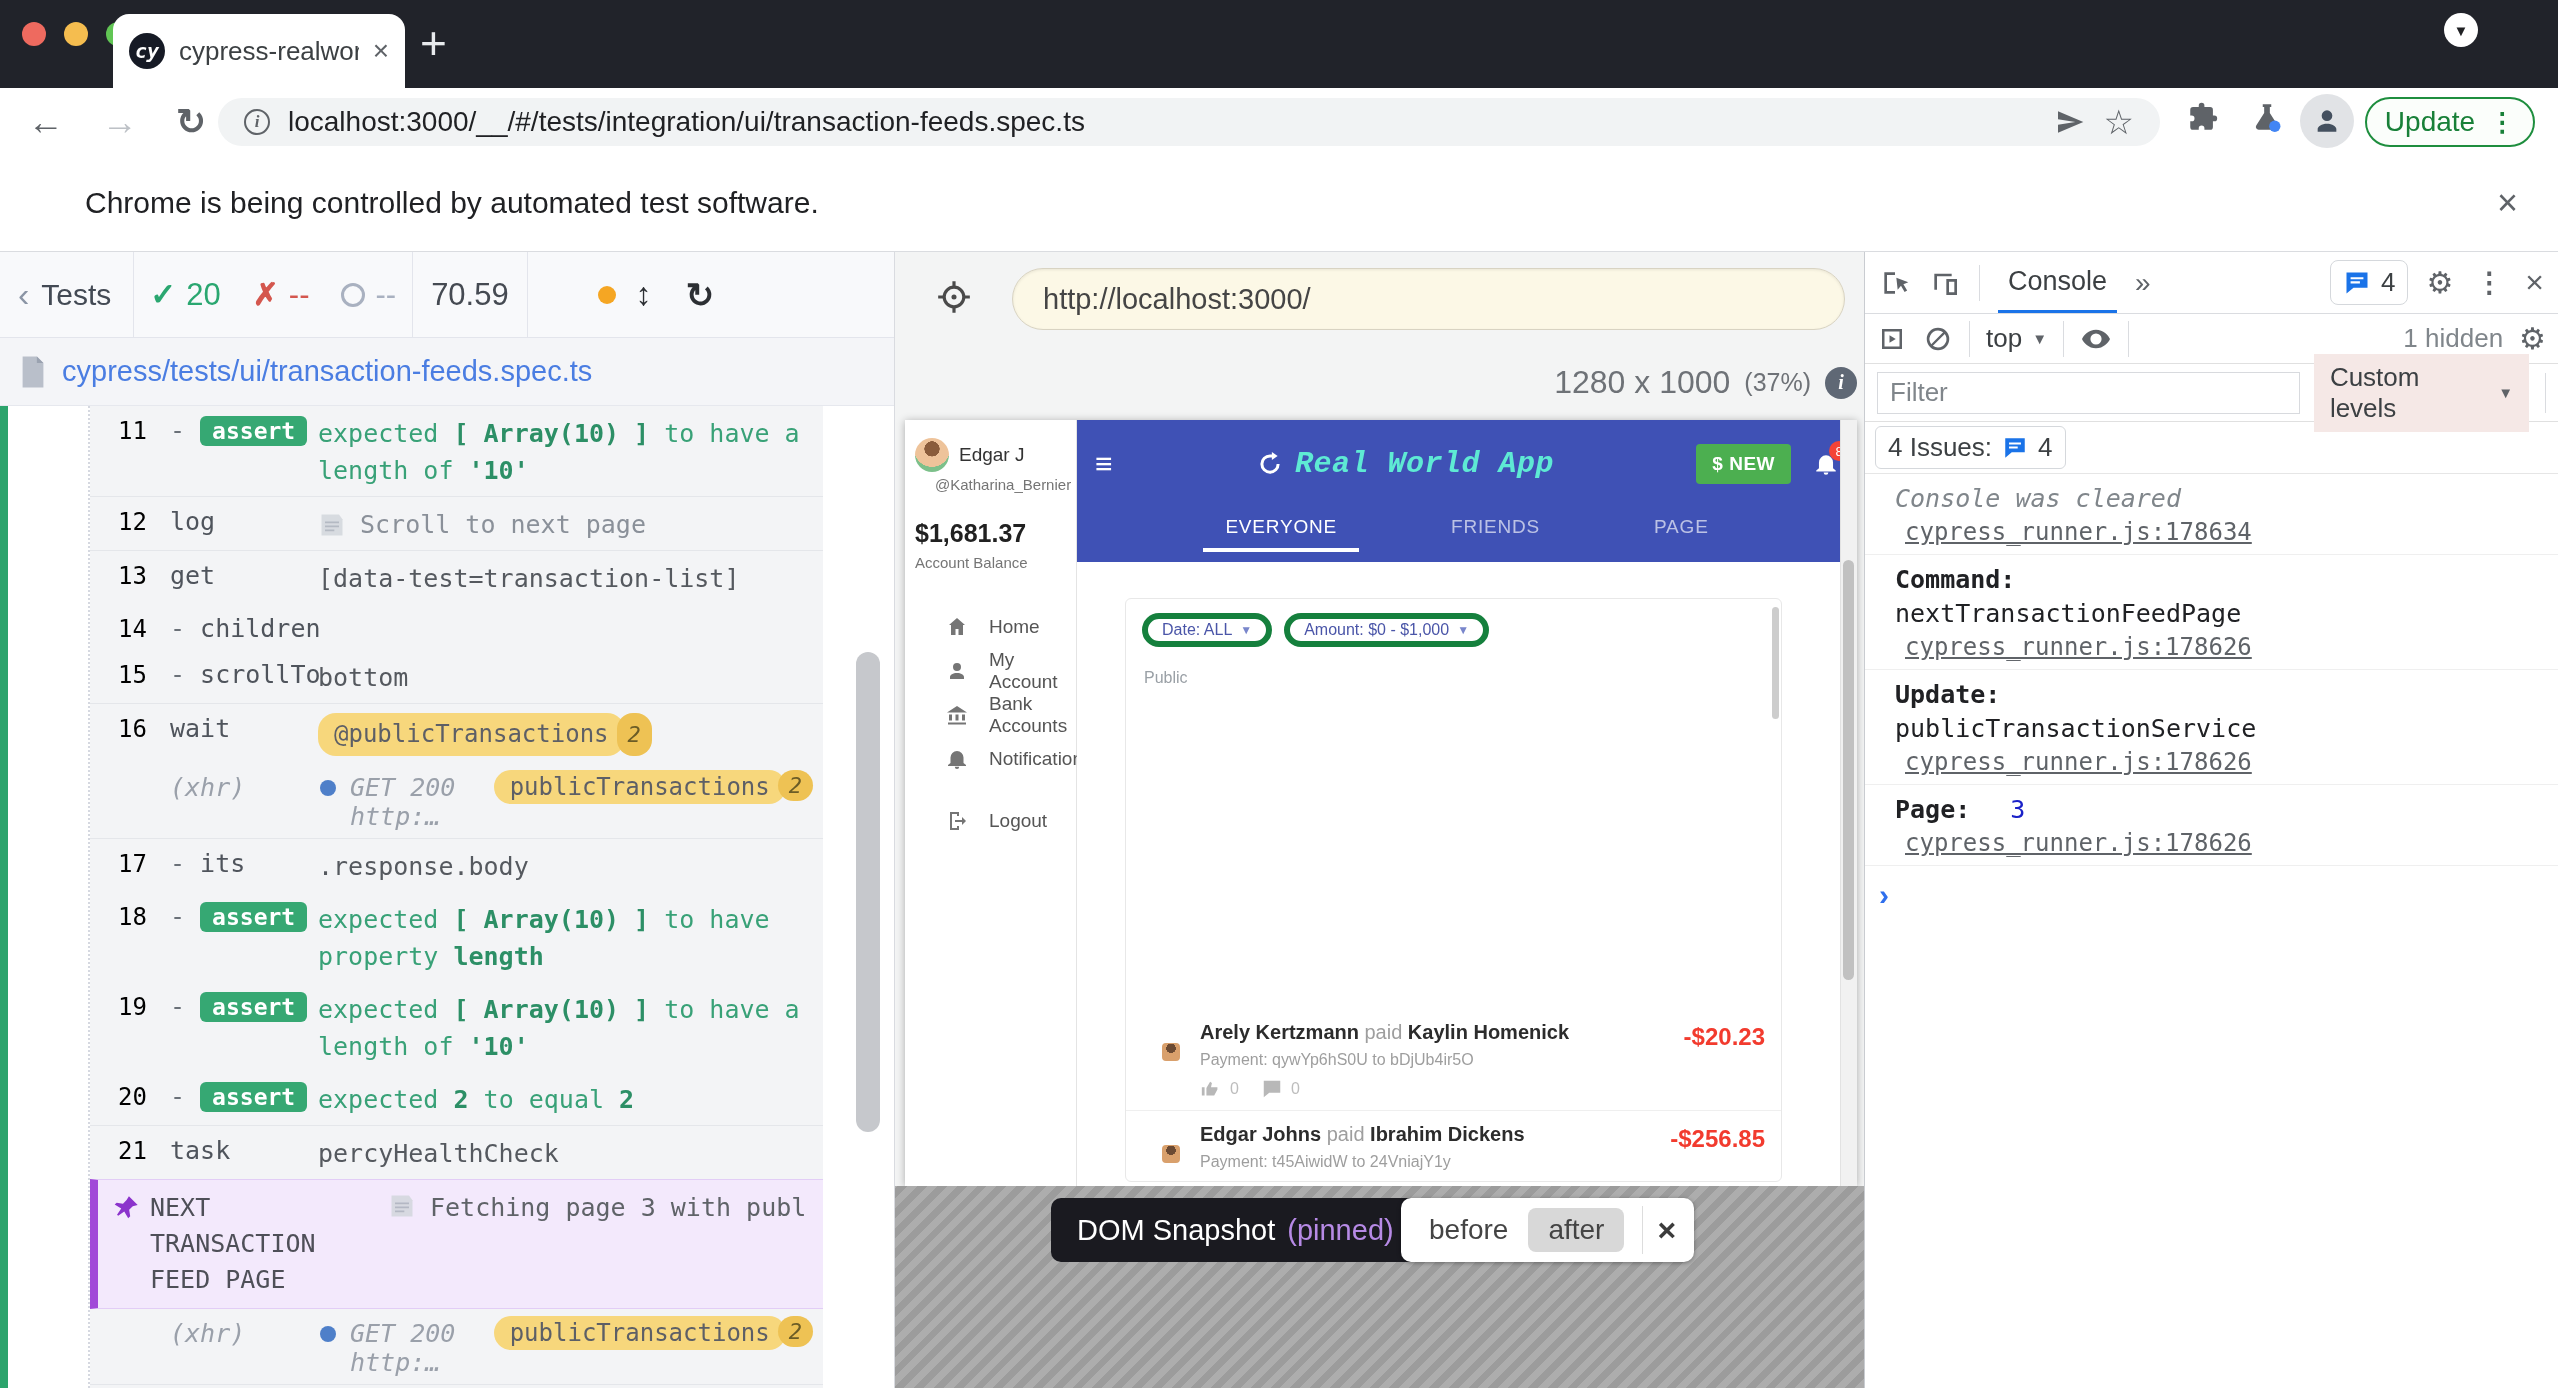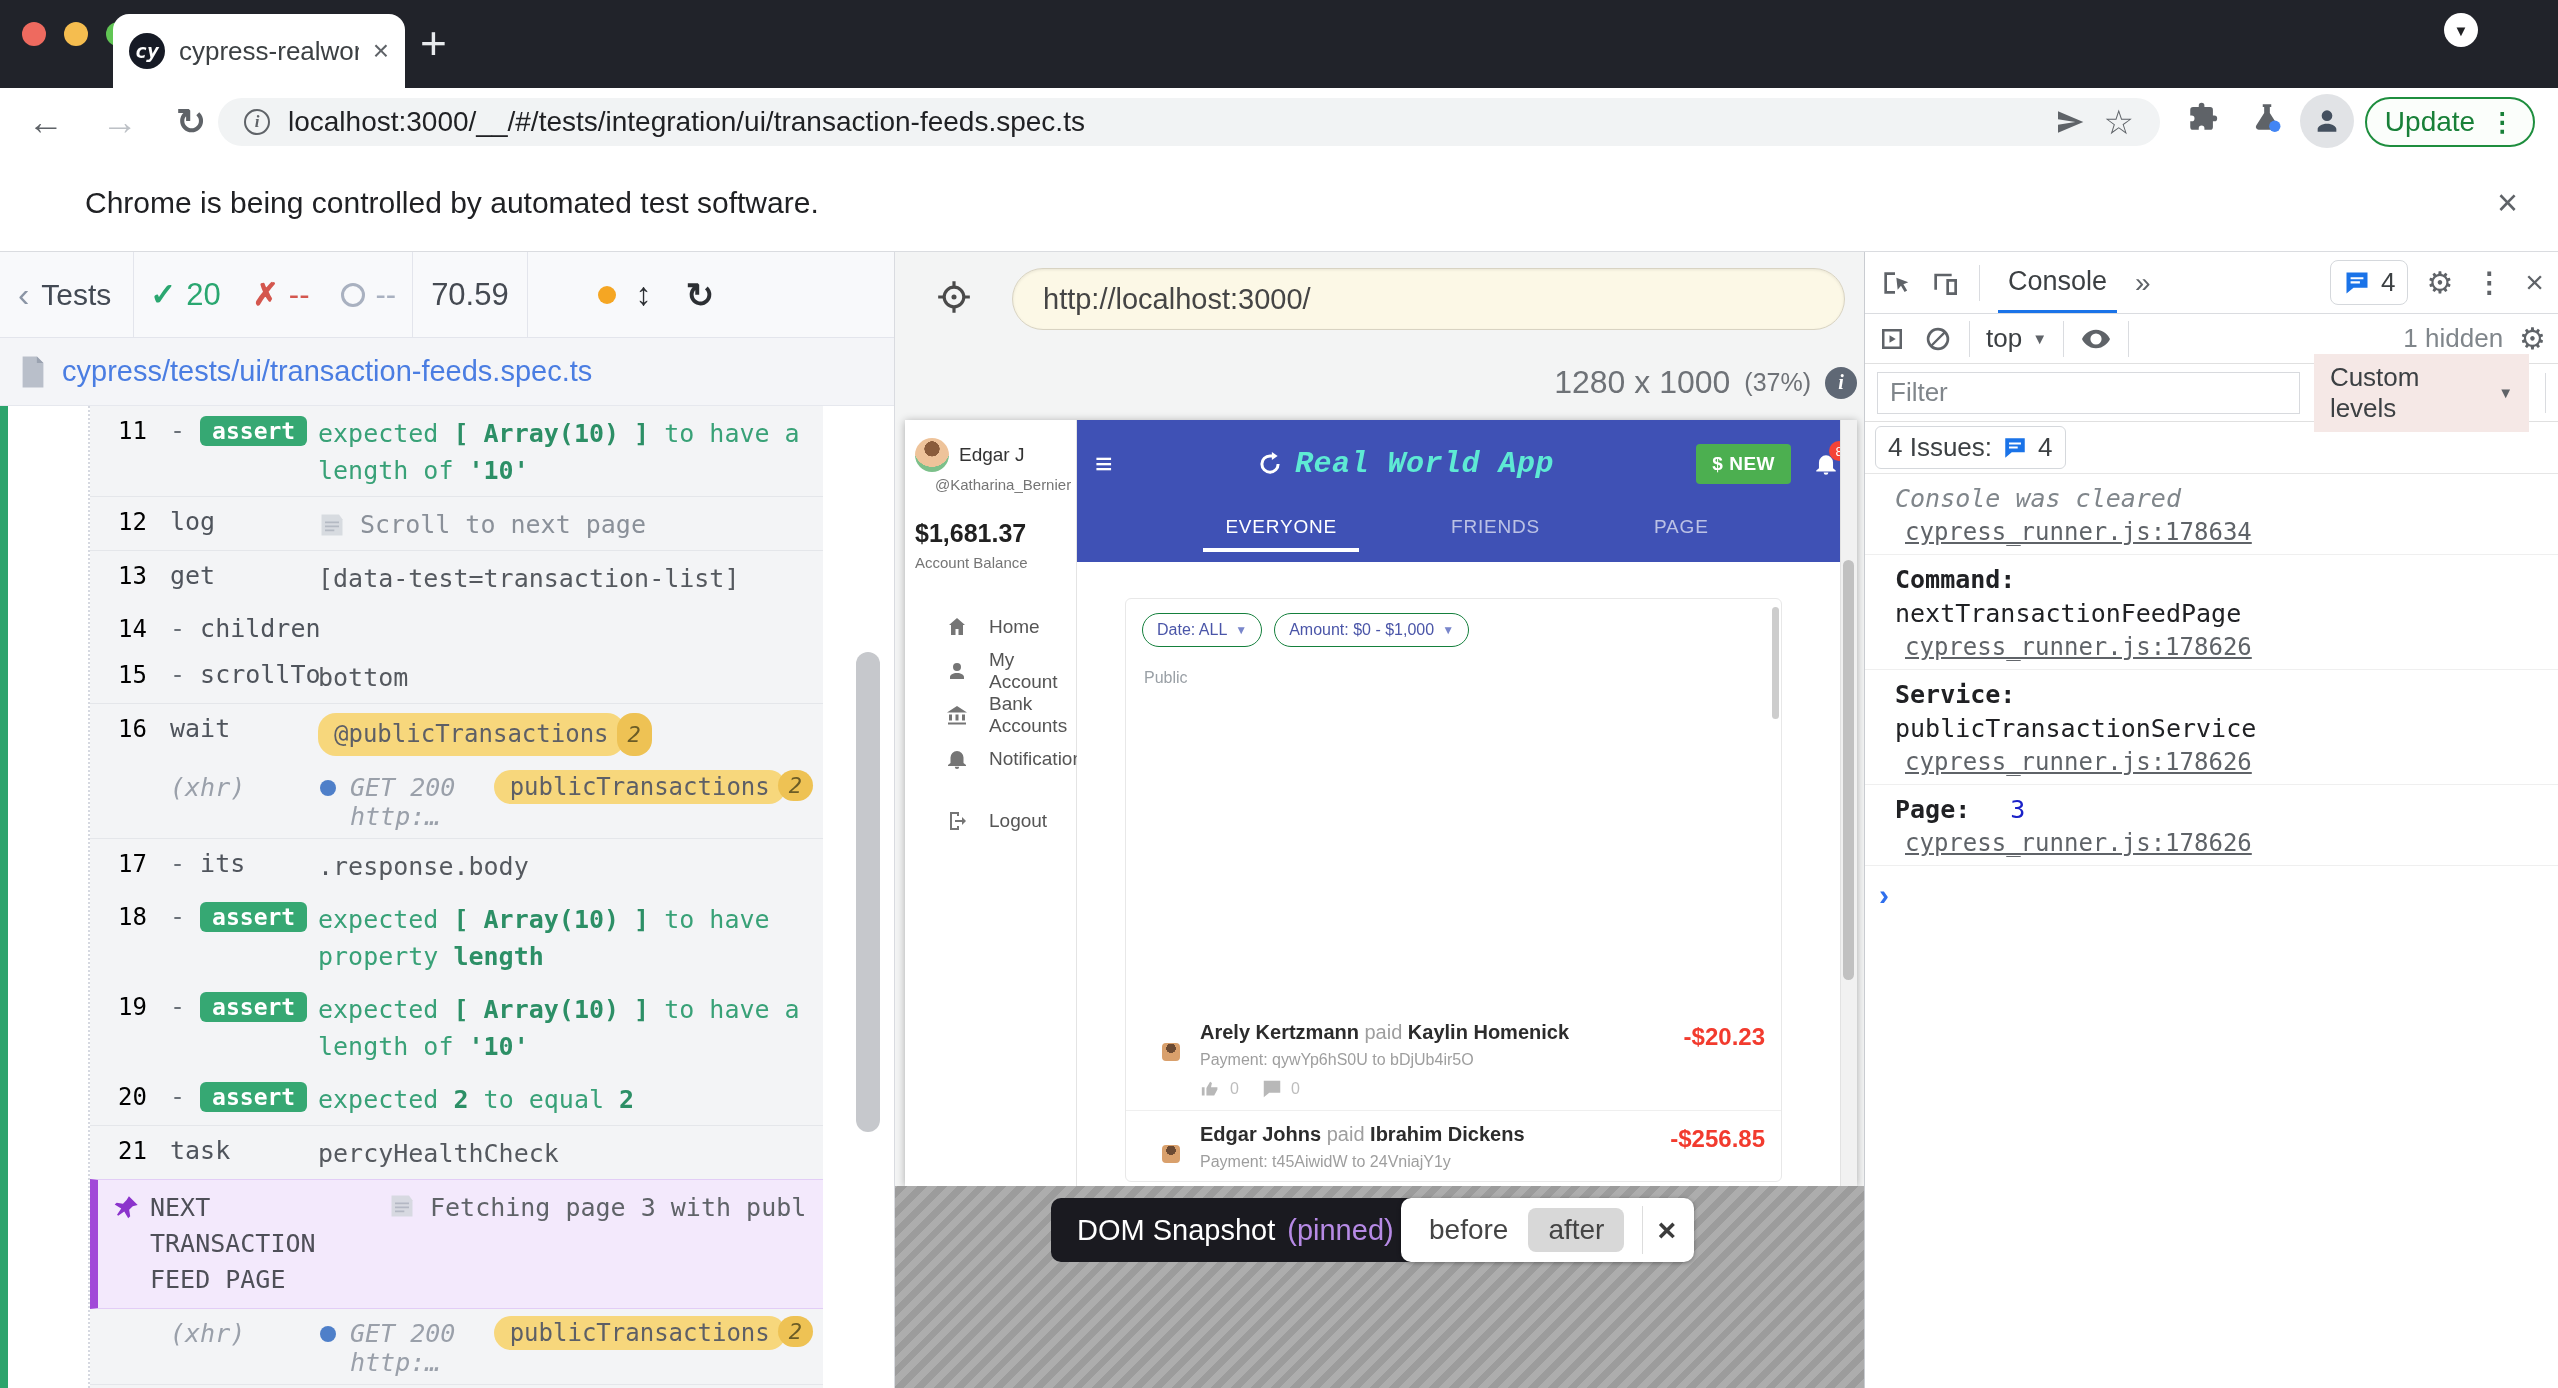--- a/index.html
+++ b/index.html
@@ -144,21 +144,21 @@
                 border-radius:50%; width:20px; height:20px; display:flex; align-items:center; justify-content:center; }
   .app-tabs { display:flex; justify-content:center; gap:70px; }
   .app-tab { color:rgba(255,255,255,.65); font-size:19px; letter-spacing:.8px; padding:8px 22px 14px; position:relative; }
   .app-tab.active { color:#fff; }
   .app-tab.active::after { content:""; position:absolute; left:0; right:0; bottom:0; height:4px; background:#fff; }
 
   .appmain { position:absolute; left:172px; top:142px; width:780px; height:624px; background:#fff; }
   .card { position:absolute; left:48px; top:36px; width:657px; height:584px; background:#fff;
           border:1px solid #e8e8e8; border-radius:6px; display:flex; flex-direction:column; overflow:hidden; }
   .chips { display:flex; gap:12px; padding:14px 0 0 16px; }
-  .chip { border:1px solid #15803d; border-radius:17px; height:34px; display:flex; align-items:center;
+  .chip { border:6px solid #15803d; border-radius:17px; height:34px; display:flex; align-items:center;
           gap:8px; padding:0 14px; font-size:16px; color:#4a55a8; }
   .chip .car { font-size:12px; color:#7986cb; }
   .pub-lbl { font-size:16px; color:#9aa0a6; padding:22px 0 0 18px; }
   .tx-list { margin-top:auto; }
   .tx { display:flex; padding:12px 16px 10px; border-top:1px solid #efefef; }
   .tx:first-child { border-top:none; }
   .tx-av { position:relative; width:44px; flex:none; margin-right:14px; }
   .tx-av .a1 { width:34px; height:34px; border-radius:8px;
                background:radial-gradient(circle at 50% 30%, #4c3a2d 0 30%, #e7b68a 31% 100%); }
   .tx-av .a2 { position:absolute; left:18px; top:20px; width:22px; height:22px; border-radius:6px; border:2px solid #fff;
@@ -675,21 +675,21 @@
     <div class="dt-msgs">
         <div class="msg">
           <div class="mbody"><span class="cleared">Console was cleared</span></div>
           <span class="mlink">cypress_runner.js:178634</span>
         </div>
         <div class="msg">
           <div class="mbody"><span class="mlabel">Command:</span><br>nextTransactionFeedPage</div>
           <span class="mlink">cypress_runner.js:178626</span>
         </div>
         <div class="msg">
-          <div class="mbody"><span class="mlabel">Service:</span><br>publicTransactionService</div>
+          <div class="mbody"><span class="mlabel">Update:</span><br>publicTransactionService</div>
           <span class="mlink">cypress_runner.js:178626</span>
         </div>
         <div class="msg">
           <div class="mbody"><span class="mlabel">Page:</span><span class="mnum">3</span></div>
           <span class="mlink">cypress_runner.js:178626</span>
         </div>
       </div>
     <div class="dt-prompt">›</div>
   </section>
 </div>

